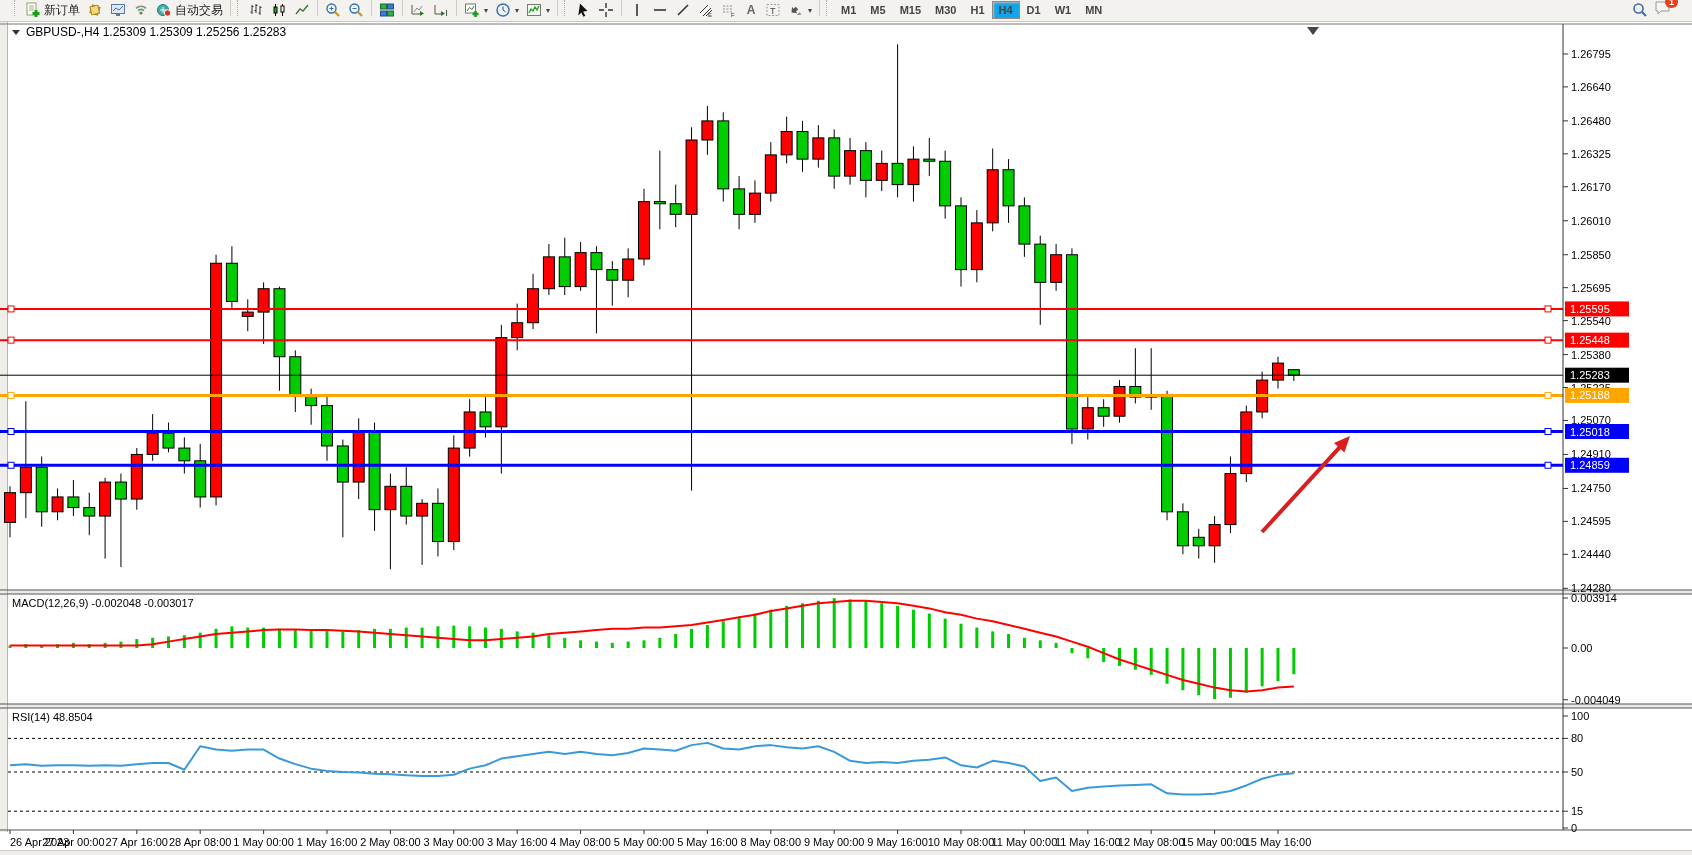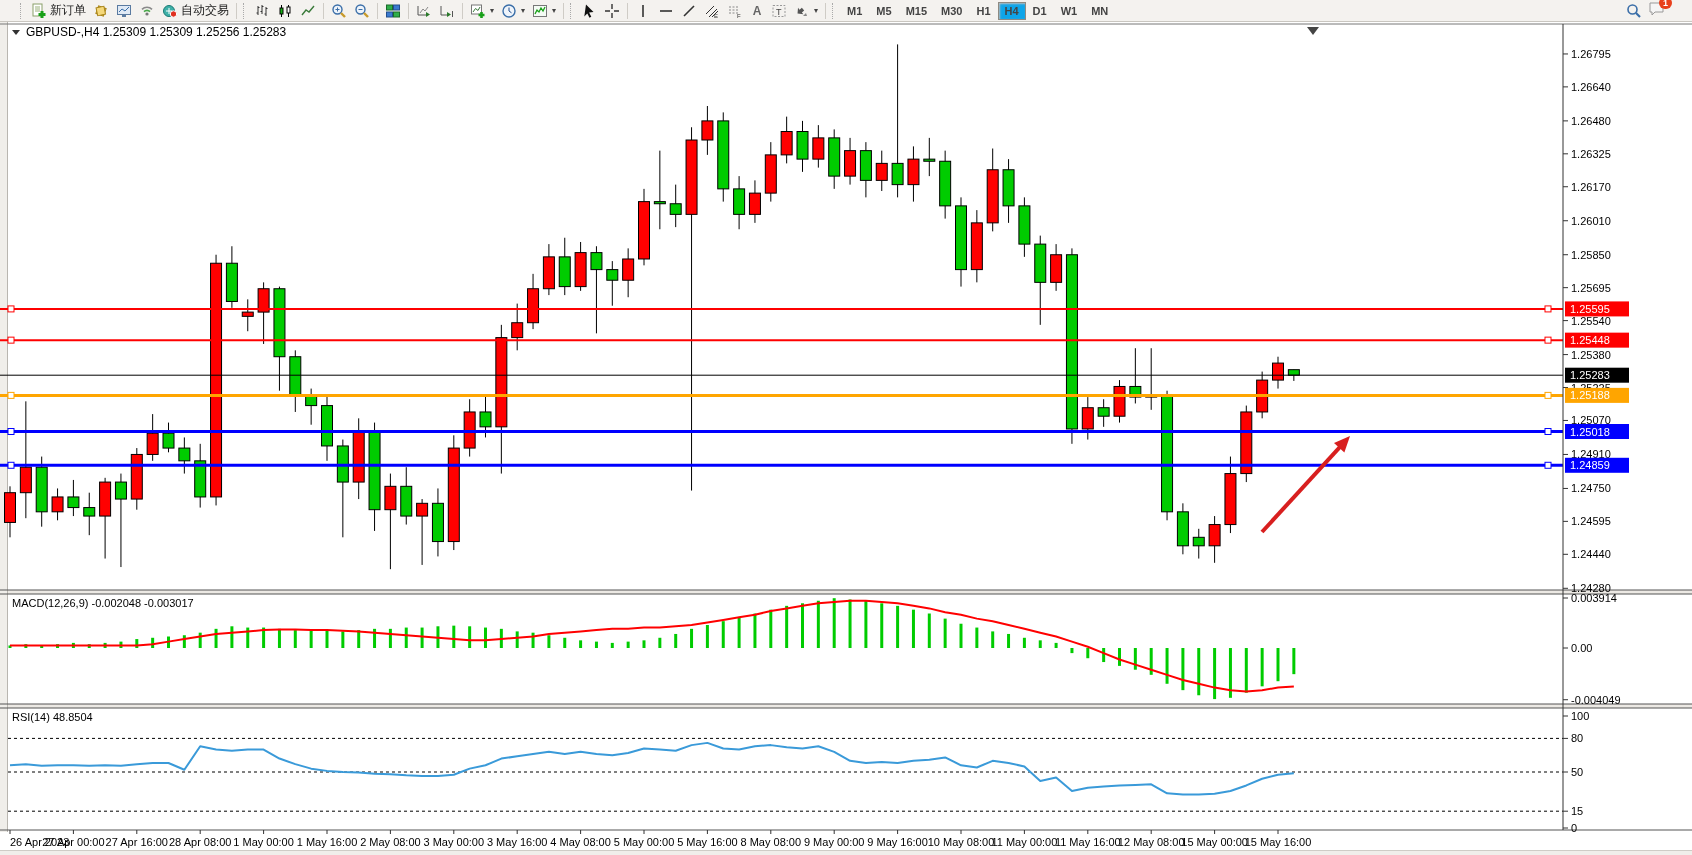--- a/index.html
+++ b/index.html
@@ -1,19 +1,19 @@
 <!DOCTYPE html>
 <html><head>
 <meta charset="utf-8">
 <style>
   html,body{margin:0;padding:0;background:#fff;font-family:"Liberation Sans",sans-serif;}
   #app{position:relative;width:1692px;height:855px;overflow:hidden;background:#fff;}
   
   .toolbar{position:absolute;top:0;left:0;width:1692px;height:22px;background:#f4f2ef;
-           border-bottom:1px solid #c9c6c0;display:flex;align-items:center;gap:1px;padding:0 18px;box-sizing:border-box;}
+           border-bottom:1px solid #c9c6c0;display:flex;align-items:flex-start;gap:1px;padding:0 12px;box-sizing:border-box;}
   .tb-btn{height:20px;min-width:20px;border:1px solid transparent;background:transparent;
           display:inline-flex;align-items:center;justify-content:center;gap:3px;padding:0 2px;
           font:12px "Liberation Sans",sans-serif;color:#222;cursor:default;}
   .tb-sep{width:1px;height:16px;background:#cfccc6;margin:0 3px;}
   .tb-grip{width:4px;height:16px;border-left:1px dotted #aaa;margin:0 2px;}
   .tf-btn{height:18px;min-width:26px;border:1px solid transparent;background:transparent;
           font:bold 11px "Liberation Sans",sans-serif;color:#444;}
   .tf-btn.active{border:1px solid #8e8a82;background:#0ea5e9;box-shadow:inset 1px 1px 2px #bbb;}
   .tb-right{margin-left:auto;display:flex;align-items:center;gap:6px;padding-right:8px;}
   .badge{position:absolute;top:-4px;right:-6px;background:#e8401c;color:#fff;border-radius:8px;

